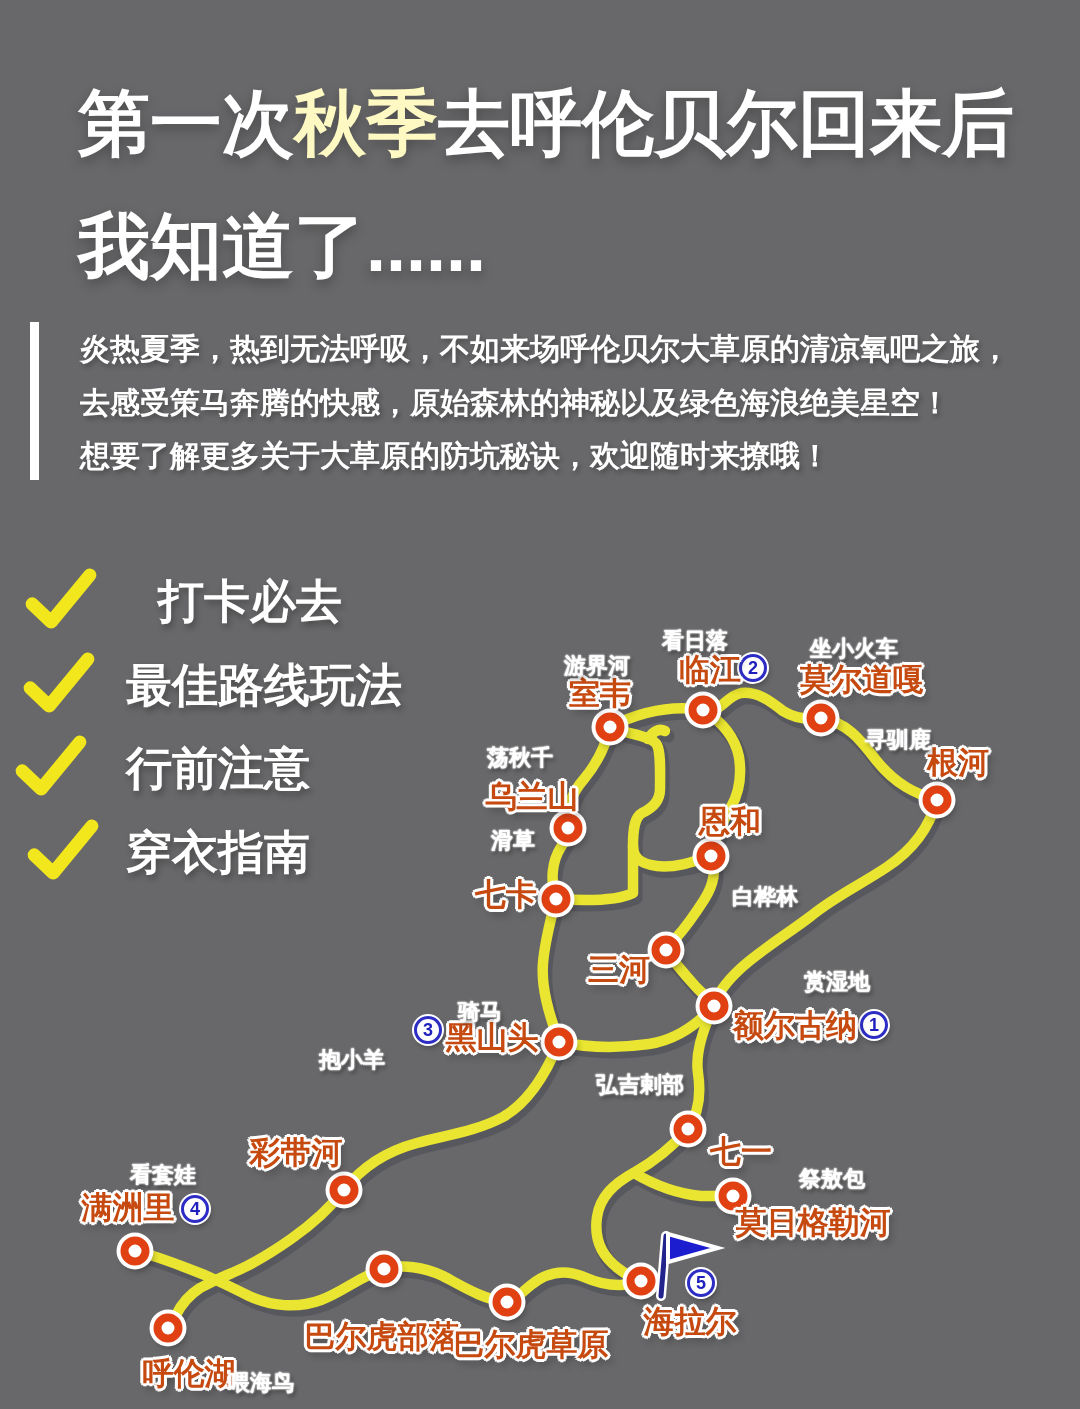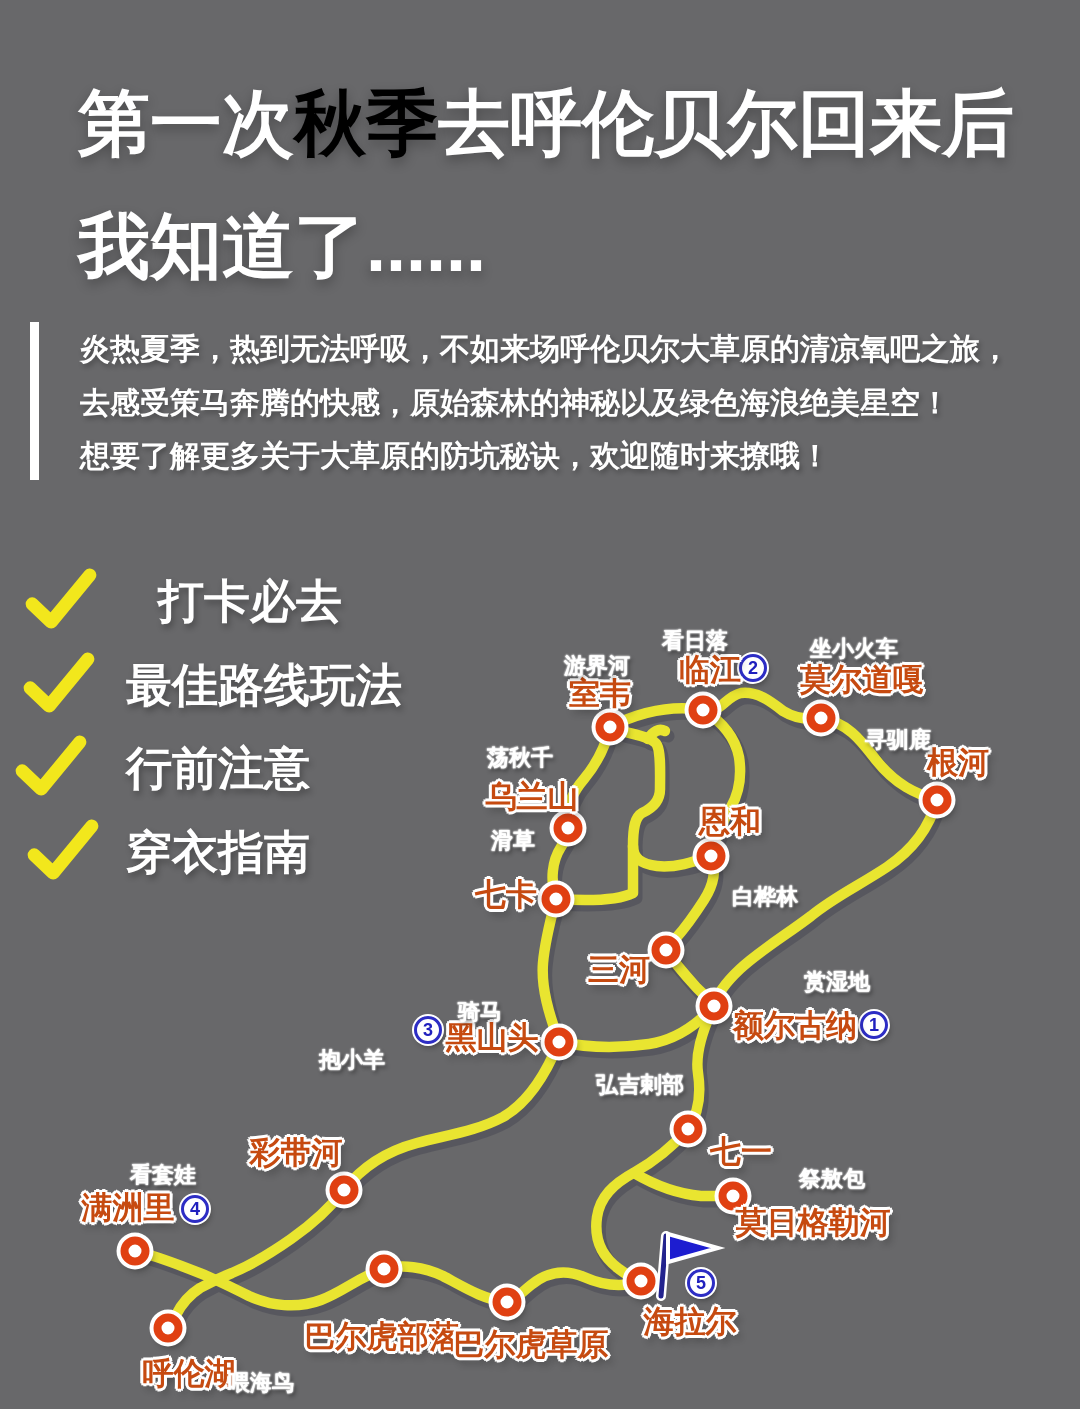--- a/index.html
+++ b/index.html
@@ -3,21 +3,21 @@
 <meta charset="utf-8">
 <style>
   html,body{margin:0;padding:0;background:#4a4a4c;}
   .page{position:relative;width:1080px;height:1409px;overflow:hidden;
         background:#68686a;
         font-family:"Liberation Sans","DejaVu Sans",sans-serif;}
   
   .title-line{position:absolute;left:78px;white-space:nowrap;
               font-size:72px;font-weight:bold;color:#ffffff;line-height:1.1;
               text-shadow:0 5px 12px rgba(0,0,0,.28);}
-  .title-line .hl{color:#000000;}
+  .title-line .hl{color:#fef9c3;}
   
   .intro-bar{position:absolute;left:30px;top:322px;width:9px;height:158px;background:#ffffff;}
   .intro-line{position:absolute;left:80px;white-space:nowrap;
               font-size:30px;font-weight:bold;color:#ffffff;line-height:1.2;
               text-shadow:2px 3px 5px rgba(0,0,0,.3);}
   
   .check-icon{position:absolute;width:74px;height:66px;}
   .check-label{position:absolute;left:126px;white-space:nowrap;
                font-size:46px;font-weight:bold;color:#ffffff;
                text-shadow:2px 4px 6px rgba(0,0,0,.3);}

